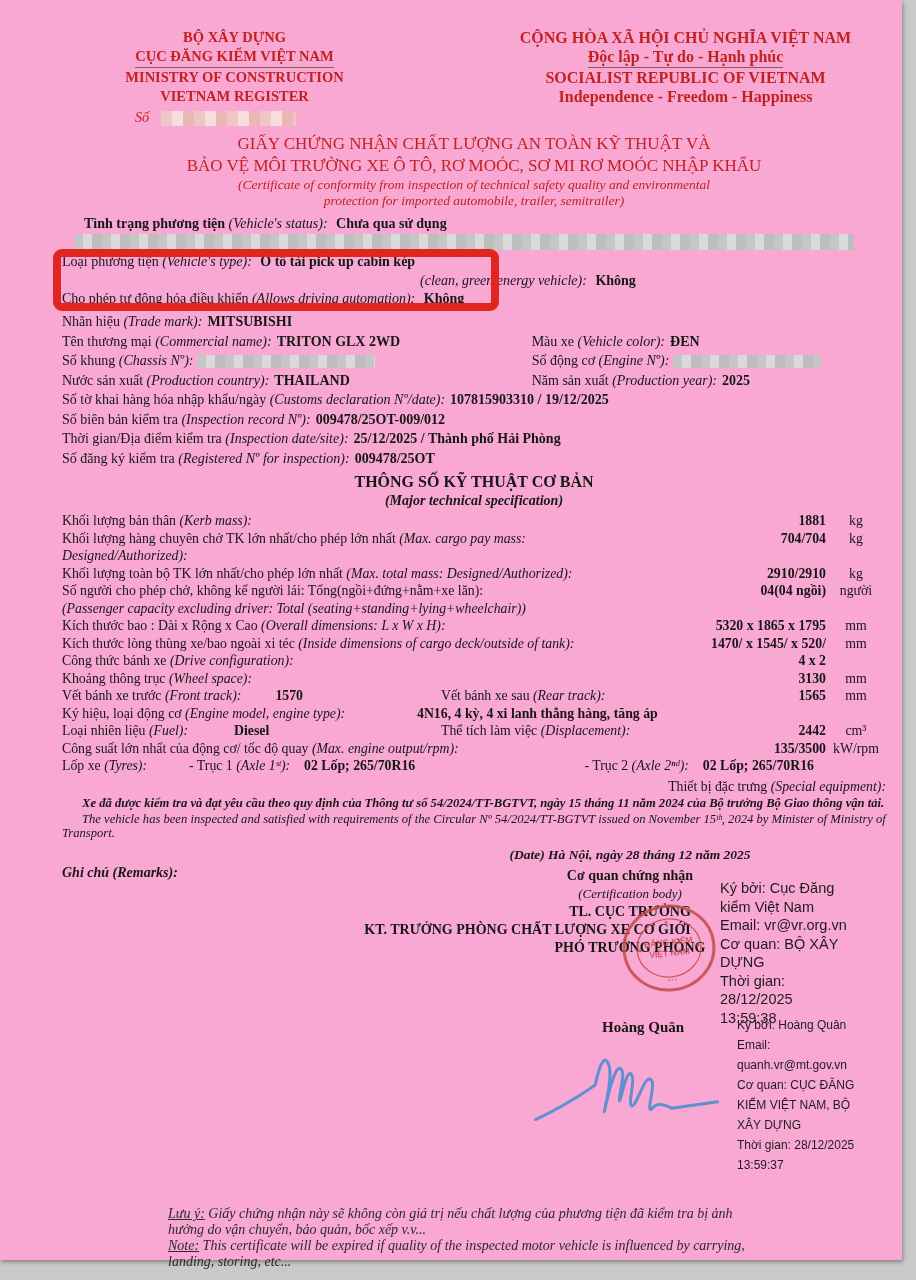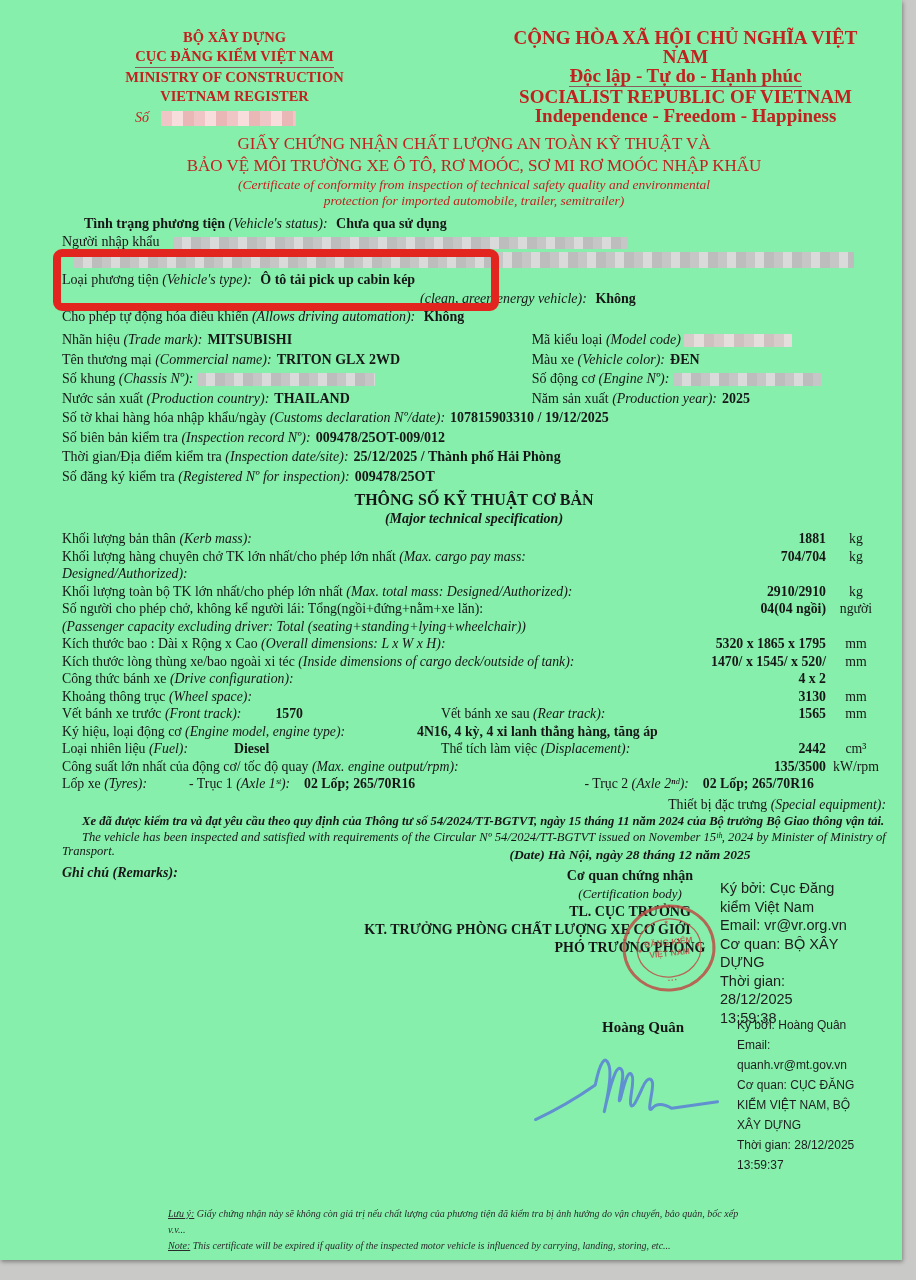--- a/index.html
+++ b/index.html
@@ -1,26 +1,26 @@
 <!DOCTYPE html>
 <html><head>
 <meta charset="utf-8">
 <style>
   html,body{margin:0;padding:0;}
   body{width:916px;height:1280px;background:#b9b9b7;font-family:"Liberation Serif",serif;color:#161616;}
   .page{position:relative;width:916px;height:1280px;background:#c9c9c7;overflow:hidden;}
-  .paper{position:absolute;left:0;top:0;width:902px;height:1260px;background:#86efac;box-shadow:1px 2px 4px rgba(0,0,0,.35);padding:28px 16px 0 62px;box-sizing:border-box;}
+  .paper{position:absolute;left:0;top:0;width:902px;height:1260px;background:#f9a8d4;box-shadow:1px 2px 4px rgba(0,0,0,.35);padding:28px 16px 0 62px;box-sizing:border-box;}
   .red{color:#c2221f;}
   .en{font-style:italic;}
   .val{font-weight:bold;margin-left:5px;}
   b{font-weight:bold;}
   
   .hdr{display:flex;}
   .hdr-left{width:315px;margin-left:15px;text-align:center;font-weight:bold;font-size:14.5px;line-height:19px;}
-  .hdr-right{width:345px;margin-left:auto;margin-right:28px;text-align:center;font-weight:bold;font-size:19px;line-height:19px;}
+  .hdr-right{width:345px;margin-left:auto;margin-right:28px;text-align:center;font-weight:bold;font-size:16px;line-height:19px;}
   .u{display:inline-block;border-bottom:1.5px solid #8a5a5a;padding-bottom:1px;}
   .so-line{margin-left:58px;text-align:left;font-weight:normal;font-style:italic;font-size:14px;margin-top:2px;}
   
   .redact{display:inline-block;vertical-align:middle;height:13px;border-radius:1px;
     background-image:repeating-linear-gradient(90deg,#c6c6c6 0 9px,#dadada 9px 18px,#bdbdbd 18px 28px),repeating-linear-gradient(0deg,rgba(255,255,255,.25) 0 4px,rgba(0,0,0,.06) 4px 8px);}
   .redact.pink{background-image:repeating-linear-gradient(90deg,#efc6c5 0 11px,#f7dddc 11px 22px,#e9b7b6 22px 33px),repeating-linear-gradient(0deg,rgba(255,255,255,.3) 0 4px,rgba(0,0,0,.04) 4px 8px);}
   .redact.warm{background-image:repeating-linear-gradient(90deg,#d8cccb 0 10px,#e6dedd 10px 20px,#cfc1c0 20px 30px);}
   
   .title{margin-top:6px;text-align:center;}
   .title .t-vi{font-size:17px;font-weight:normal;line-height:22px;}
@@ -52,21 +52,21 @@
   .sec-comp{margin-top:3px;font-size:12.6px;}
   .comp-vi{font-weight:bold;font-style:italic;line-height:14.5px;text-indent:20px;}
   .comp-en{font-style:italic;line-height:14px;text-indent:20px;margin-top:2px;}
   
   .signing{position:absolute;left:0;top:845px;width:916px;height:340px;font-size:14px;}
   .sg{position:absolute;}
   .ctr{text-align:center;}
   .digital{font-family:"Liberation Sans",sans-serif;color:#1d1d1d;white-space:pre-line;}
   .sig-name{font-weight:bold;font-size:15px;}
   
-  .footer{position:absolute;left:0;top:1206px;width:748px;padding-left:168px;box-sizing:border-box;font-size:10px;font-style:italic;line-height:16px;color:#2a2a2a;}
+  .footer{position:absolute;left:0;top:1206px;width:748px;padding-left:168px;box-sizing:border-box;font-size:14px;font-style:italic;line-height:16px;color:#2a2a2a;}
   .lbl-u{text-decoration:underline;}
   .stamp{opacity:.82;transform:rotate(-6deg);}
 </style>
 </head>
 <body>
 
 <div class="page">
  <div class="paper">
 
   <div class="hdr red">
@@ -94,24 +94,20 @@
     <div class="t-en">(Certificate of conformity from inspection of technical safety quality and environmental</div>
     <div class="t-en">protection for imported automobile, trailer, semitrailer)</div>
   </div>
 
   <div class="sec-status">
     <div class="s-line indent1">
       <b>Tình trạng phương tiện</b>
       <span class="en">(Vehicle's status):</span>
       <span class="val">Chưa qua sử dụng</span>
     </div>
-    <div class="s-line">
-      <span>Người nhập khẩu</span>
-      <span class="redact" style="width:455px;height:12px;margin-left:10px;"></span>
-    </div>
     <div class="redact blurbar"></div>
     <div class="hibox"></div>
     <div class="s-line" style="line-height:20px;">
       <span>Loại phương tiện</span>
       <span class="en">(Vehicle's type):</span>
       <span class="val">Ô tô tải pick up cabin kép</span>
     </div>
     <div class="s-line clean-line">
       <span class="en">(clean, green energy vehicle):</span>
       <span class="val">Không</span>
@@ -119,21 +115,20 @@
     <div class="s-line">
       <span>Cho phép tự động hóa điều khiển</span>
       <span class="en">(Allows driving automation):</span>
       <span class="val">Không</span>
     </div>
   </div>
 
   <div class="sec-details">
     <div class="d-row">
       <div class="d-left"><span>Nhãn hiệu</span> <span class="en">(Trade mark):</span><span class="val">MITSUBISHI</span></div>
-      <div class="d-right"><span>Mã kiểu loại</span> <span class="en">(Model code)</span> <span class="redact warm" style="width:108px;"></span></div>
     </div>
     <div class="d-row">
       <div class="d-left"><span>Tên thương mại</span> <span class="en">(Commercial name):</span><span class="val">TRITON GLX 2WD</span></div>
       <div class="d-right"><span>Màu xe</span> <span class="en">(Vehicle color):</span><span class="val">ĐEN</span></div>
     </div>
     <div class="d-row">
       <div class="d-left"><span>Số khung</span> <span class="en">(Chassis Nº):</span> <span class="redact" style="width:178px;"></span></div>
       <div class="d-right"><span>Số động cơ</span> <span class="en">(Engine Nº):</span> <span class="redact" style="width:148px;"></span></div>
     </div>
     <div class="d-row">

